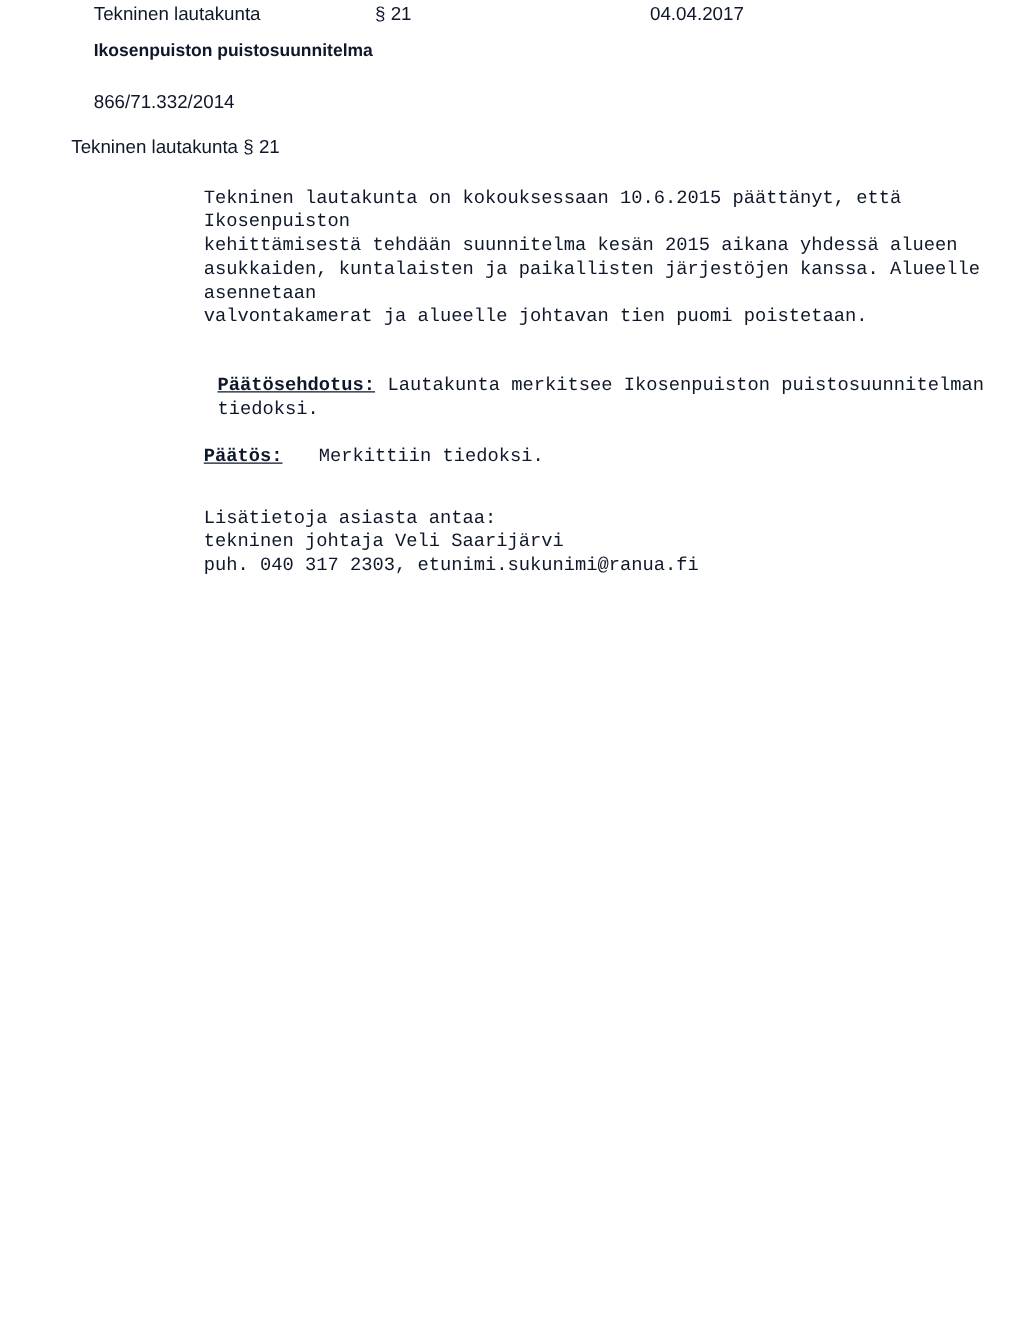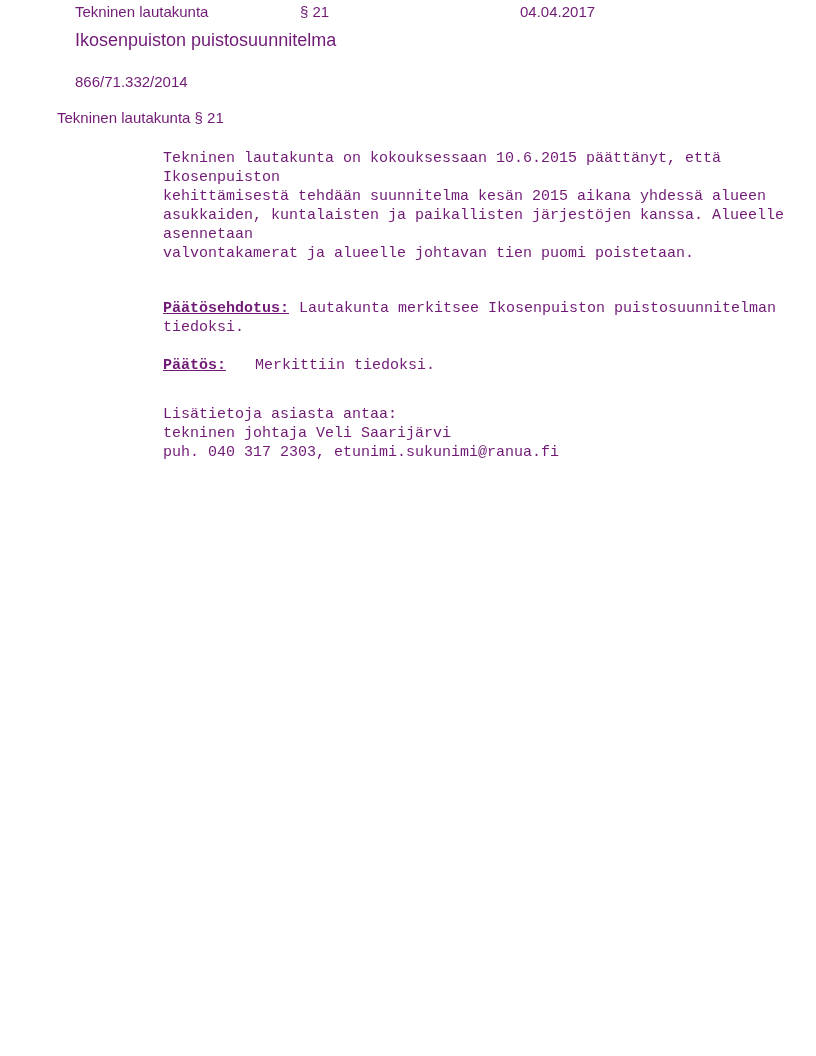--- a/index.html
+++ b/index.html
@@ -8,46 +8,46 @@
     background: #ffffff;
   }
   .page {
     position: relative;
     width: 816px;
     height: 1056px;
     background: #ffffff;
     font-family: "Liberation Sans", "DejaVu Sans", sans-serif;
     font-size: 15px;
     line-height: 19px;
-    color: #701a75;
+    color: #0f172a;
     overflow: hidden;
   }
   .abs {
     position: absolute;
     white-space: pre-line;
   }
   
   .header-row { top: 2px; left: 75px; white-space: nowrap; }
   .header-committee { display: inline-block; width: 225px; }
   .header-section { display: inline-block; width: 220px; }
   
   .doc-title {
     top: 30px; left: 75px;
-    font-size: 18px;
-    font-weight: normal;
+    font-size: 14px;
+    font-weight: bold;
     line-height: 21px;
     white-space: nowrap;
   }
   .case-number { top: 72px; left: 75px; }
   .section-reference { top: 108px; left: 57px; }
   
   .body-block { left: 163px; font-family: Liberation Mono, monospace; }
   .para-background { top: 149px; }
   .para-plan { top: 243px; }
-  .proposal-block { top: 299px; }
+  .proposal-block { top: 299px; margin-left: 11px; }
   .decision-block { top: 356px; }
   .contact-block { top: 405px; }
   .closing-note { top: 500px; }
   .label {
     font-weight: bold;
     text-decoration: underline;
   }
   .proposal-text { margin-left: 10px; }
   .decision-text { margin-left: 29px; text-align: center; }
 </style>

